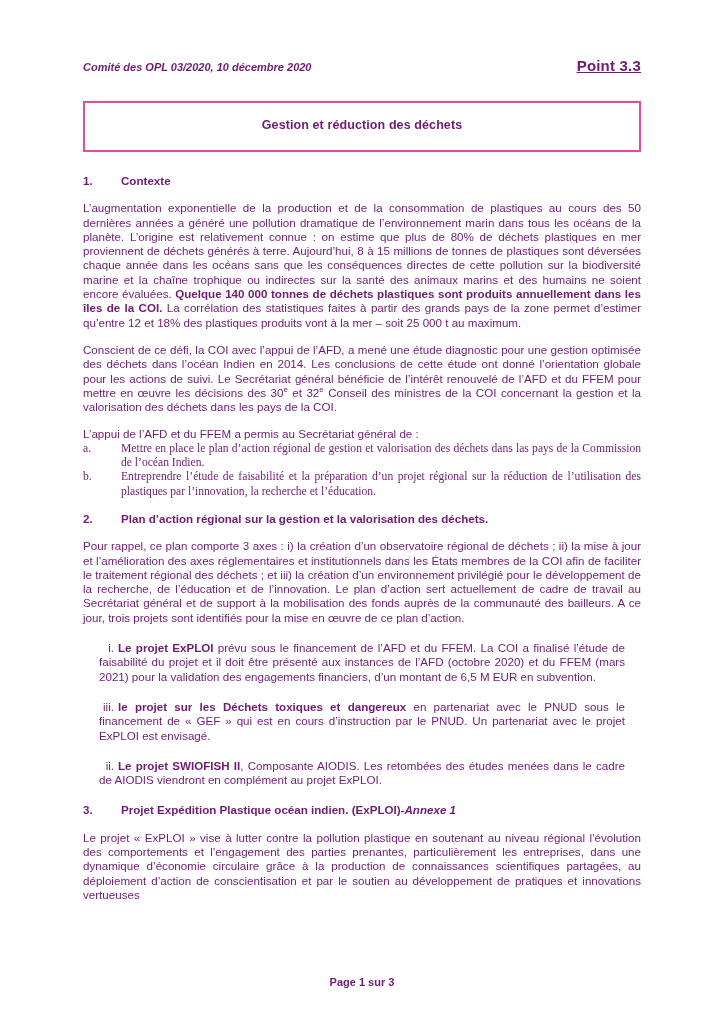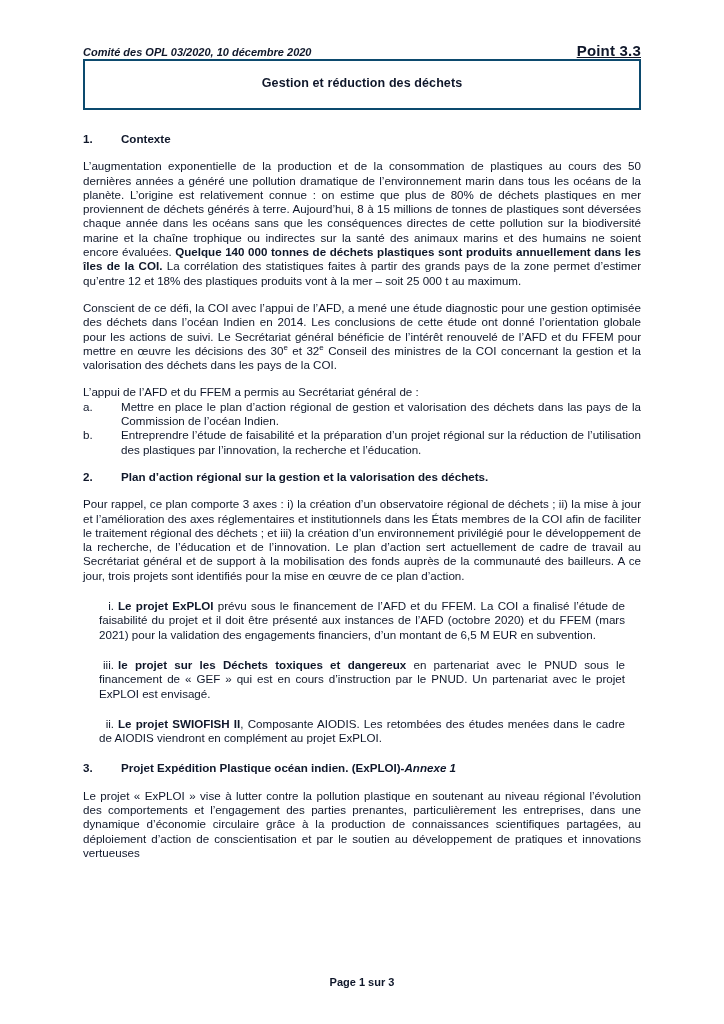--- a/index.html
+++ b/index.html
@@ -6,44 +6,45 @@
     margin: 0;
     padding: 0;
     background: #ffffff;
   }
   .page {
     position: relative;
     width: 724px;
     height: 1024px;
     background: #ffffff;
     box-sizing: border-box;
-    padding: 42px 83px 0 83px;
+    padding: 57px 83px 0 83px;
     overflow: hidden;
     font-family: "Liberation Sans", "DejaVu Sans", sans-serif;
-    color: #0f172a;
+    color: #701a75;
   }
   .doc-header {
     display: flex;
     justify-content: space-between;
     align-items: flex-start;
   }
   .header-left {
     font-size: 11px;
     font-weight: 700;
     font-style: italic;
     padding-top: 4px;
   }
   .header-right {
     font-size: 15px;
     font-weight: 700;
     letter-spacing: 0.2px;
     text-decoration: underline;
   }
   .title-box {
-    border: 2px solid #0c4a6e;
+    margin-top: 27px;
+    border: 2px solid #ec4899;
     text-align: center;
     padding: 12px 10px 17px 10px;
   }
   .title-box .doc-title {
     font-size: 12.5px;
     font-weight: 700;
     letter-spacing: 0.1px;
   }
   main {
     margin-top: 22px;
@@ -70,20 +71,21 @@
     margin-bottom: 0;
     margin-top: 11px;
   }
   .alpha-block {
     margin: 0 0 13px 0;
   }
   .alpha-item {
     margin: 0;
     padding-left: 38px;
     text-indent: -38px;
+    font-family: Liberation Serif, serif;
   }
   .a-marker {
     display: inline-block;
     width: 38px;
     text-indent: 0;
   }
   .roman-block {
     margin: 0 0 13px 0;
   }
   p.roman-item {

